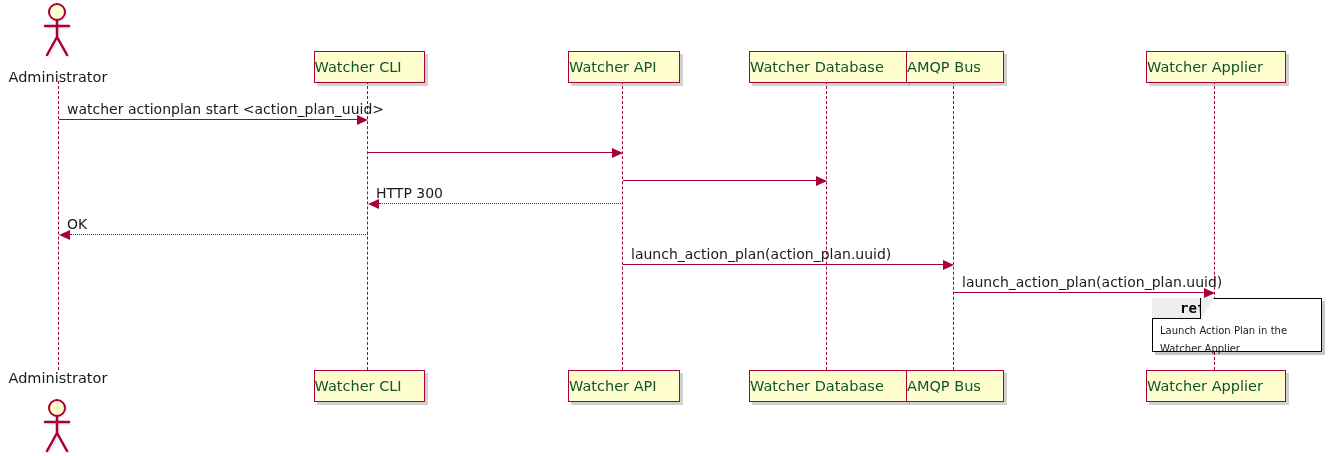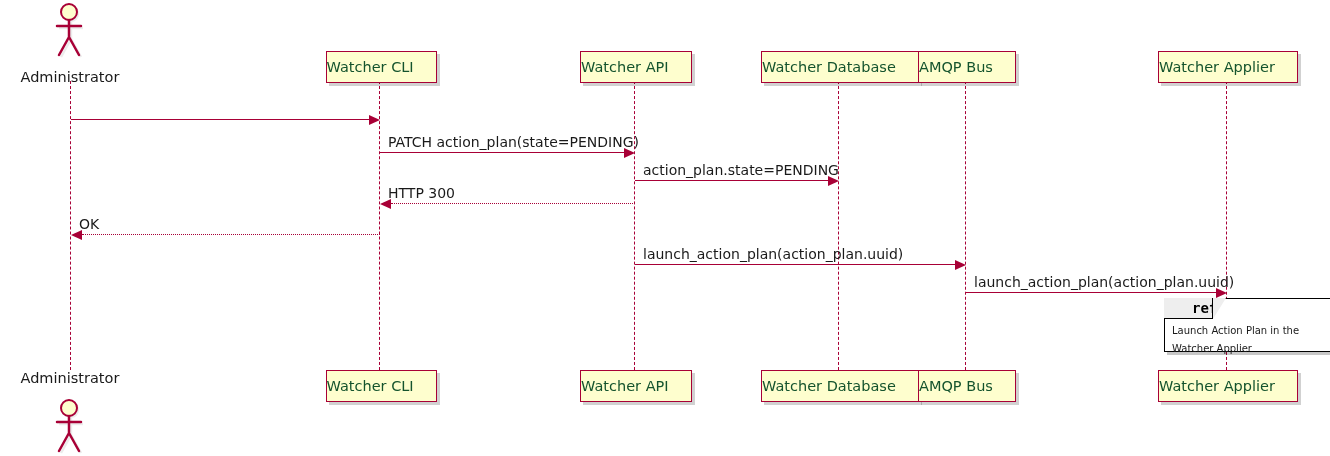--- a/index.html
+++ b/index.html
@@ -1,18 +1,18 @@
 <!DOCTYPE html>
 <html><head>
 <meta charset="utf-8">
 <style>
   html,body{margin:0;padding:0;background:#fff;}
   body{width:1330px;height:456px;position:relative;overflow:hidden;
        font-family:"DejaVu Sans","Liberation Sans",sans-serif;}
-  #canvas{position:absolute;left:12px;top:0;width:1142px;height:456px;}
+  #canvas{position:absolute;left:0;top:0;width:1142px;height:456px;}
 
   .lifeline{position:absolute;width:0;border-left:1.5px dashed #A80036;}
 
   .pbox{position:absolute;background:#FEFECE;border:1.5px solid #A80036;
         box-shadow:3px 3px 0 rgba(0,0,0,0.18);
         display:flex;align-items:center;justify-content:flex-start;
         color:#14532d;font-size:14.5px;white-space:nowrap;height:30px;}
 
   .actor{position:absolute;width:46px;height:56px;}
   .actor-label{position:absolute;font-size:14.5px;color:#1a1a1a;white-space:nowrap;}
@@ -92,28 +92,27 @@
     </div>
     <div class="pbox" style="left: 1146px; top: 51px; width: 138px;">
       <span>Watcher Applier</span>
     </div>
     <div class="pbox" style="left: 1146px; top: 370px; width: 138px;">
       <span>Watcher Applier</span>
     </div>
     <div style="position: absolute; left: 59px; top: 103px; width: 309px; height: 22px;"></div>
     <div class="msg-line" style="left: 59px; top: 119px; width: 298px;"></div>
     <div class="arrow-r" style="left: 357px; top: 114.5px;"></div>
+    <div class="msg-label" style="left: 67px; top: 101px;">watcher actionplan start &lt;action_plan_uuid&gt;</div>
     <div style="position: absolute; left: 368px; top: 136px; width: 255px; height: 22px;"></div>
     <div class="msg-line" style="left: 368px; top: 152px; width: 244px;"></div>
     <div class="arrow-r" style="left: 612px; top: 147.5px;"></div>
-    <div class="msg-label" style="left: 376px; top: 134px;">PATCH action_plan(state=PENDING)</div>
     <div style="position: absolute; left: 623px; top: 164px; width: 204px; height: 22px;"></div>
     <div class="msg-line" style="left: 623px; top: 180px; width: 193px;"></div>
     <div class="arrow-r" style="left: 816px; top: 175.5px;"></div>
-    <div class="msg-label" style="left: 631px; top: 162px;">action_plan.state=PENDING</div>
     <div style="position: absolute; left: 368px; top: 187px; width: 255px; height: 22px;"></div>
     <div class="msg-line dotted" style="left: 379px; top: 203px; width: 244px;"></div>
     <div class="arrow-l" style="left: 368px; top: 198.5px;"></div>
     <div class="msg-label" style="left: 376px; top: 185px;">HTTP 300</div>
     <div style="position: absolute; left: 59px; top: 218px; width: 309px; height: 22px;"></div>
     <div class="msg-line dotted" style="left: 70px; top: 234px; width: 298px;"></div>
     <div class="arrow-l" style="left: 59px; top: 229.5px;"></div>
     <div class="msg-label" style="left: 67px; top: 216px;">OK</div>
     <div style="position: absolute; left: 623px; top: 248px; width: 331px; height: 22px;"></div>
     <div class="msg-line" style="left: 623px; top: 264px; width: 320px;"></div>

